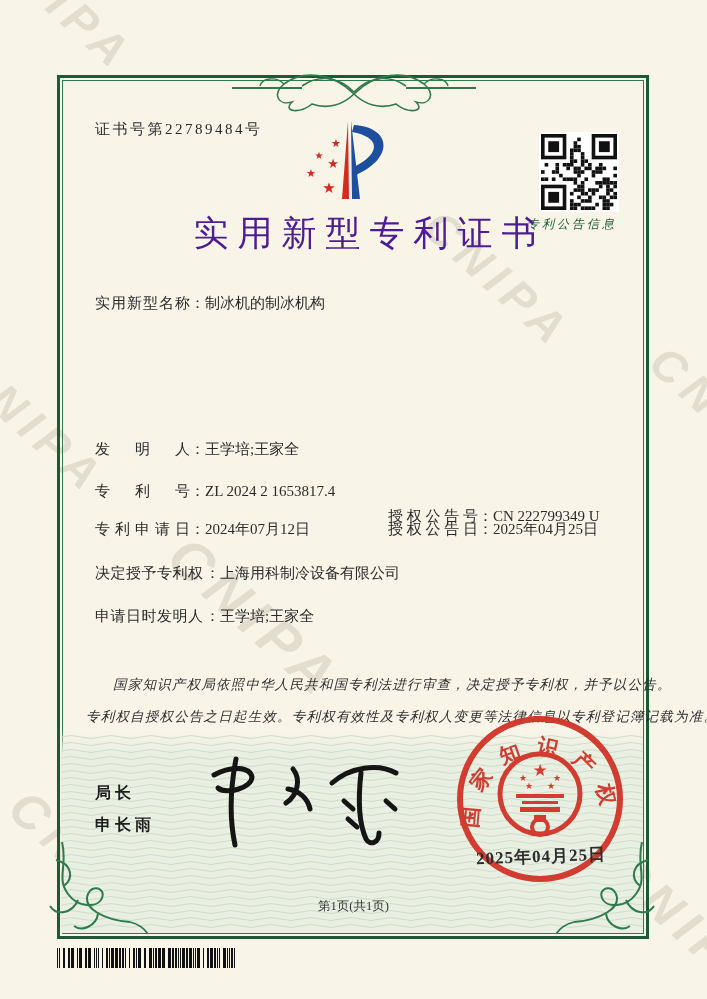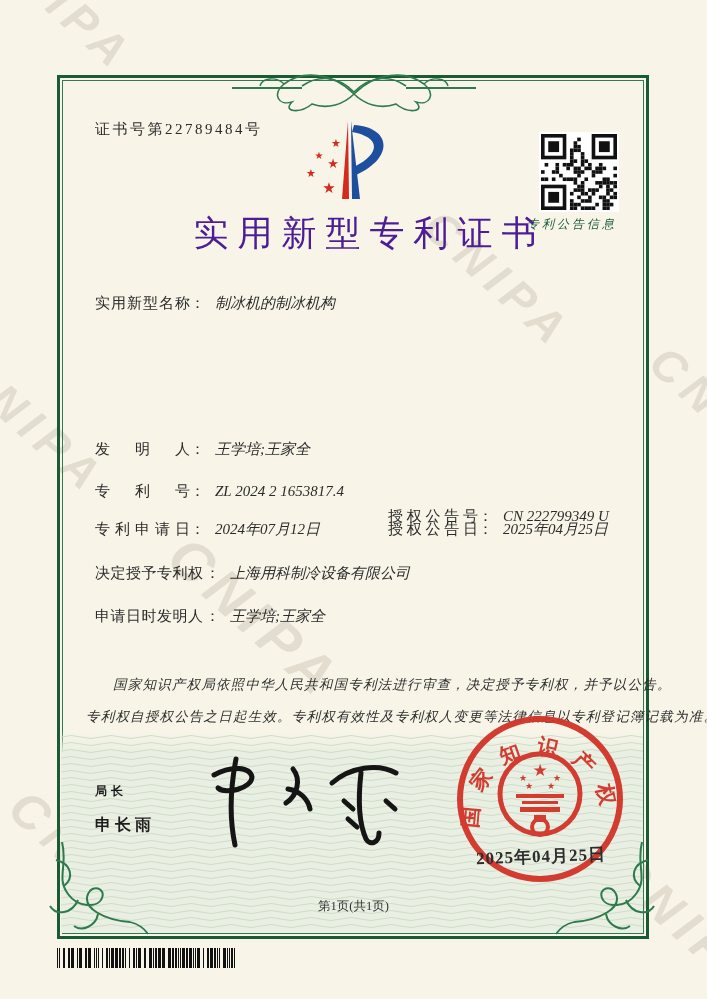--- a/index.html
+++ b/index.html
@@ -23,27 +23,27 @@
   .qr{position:absolute;left:539px;top:132px;width:76px;height:76px;background:#fff;padding:2px;}
   .qr-label{position:absolute;left:527px;top:216px;font-size:12px;letter-spacing:3px;
             color:#1d5c38;font-style:italic;}
   .title{position:absolute;left:16px;top:210px;width:707px;text-align:center;
          font-size:35px;font-weight:normal;letter-spacing:9px;color:#4c1d95;}
   
   .row{position:absolute;font-size:15px;color:#2b2b2b;white-space:nowrap;}
   .lbl{display:inline-block;width:95px;text-align-last:justify;text-align:justify;}
   .lblR{display:inline-block;width:90px;text-align-last:justify;text-align:justify;}
   .lbl7{display:inline-block;width:110px;letter-spacing:0.5px;}
-  .val{margin-left:10px;font-style:italic;}
+  .val{margin-left:0;}
   
   .legal{position:absolute;font-size:13.5px;font-style:italic;color:#2e2e2e;
          letter-spacing:1.2px;white-space:nowrap;}
   
   .director-title{position:absolute;left:95px;top:783px;font-family:"Liberation Sans",sans-serif;
-        font-size:12px;font-weight:bold;color:#1c1c1c;letter-spacing:4px;}
+        font-size:16px;font-weight:bold;color:#1c1c1c;letter-spacing:4px;}
   .director-name{position:absolute;left:95px;top:815px;font-family:"Liberation Sans",sans-serif;
         font-size:16px;font-weight:bold;color:#1c1c1c;letter-spacing:4px;}
   .signature{position:absolute;left:198px;top:745px;}
   .seal{position:absolute;left:450px;top:710px;opacity:0.95;}
   .seal-date{position:absolute;left:476px;top:845px;font-size:17px;font-weight:600;
         color:#2d2d2d;letter-spacing:1px;transform:rotate(-2deg);}
   .footer{position:absolute;left:0;top:898px;width:707px;text-align:center;
         font-size:12.5px;color:#333;}
   .barcode{position:absolute;left:57px;top:948px;height:20px;display:flex;align-items:stretch;}
   .barcode span{background:#111;}

